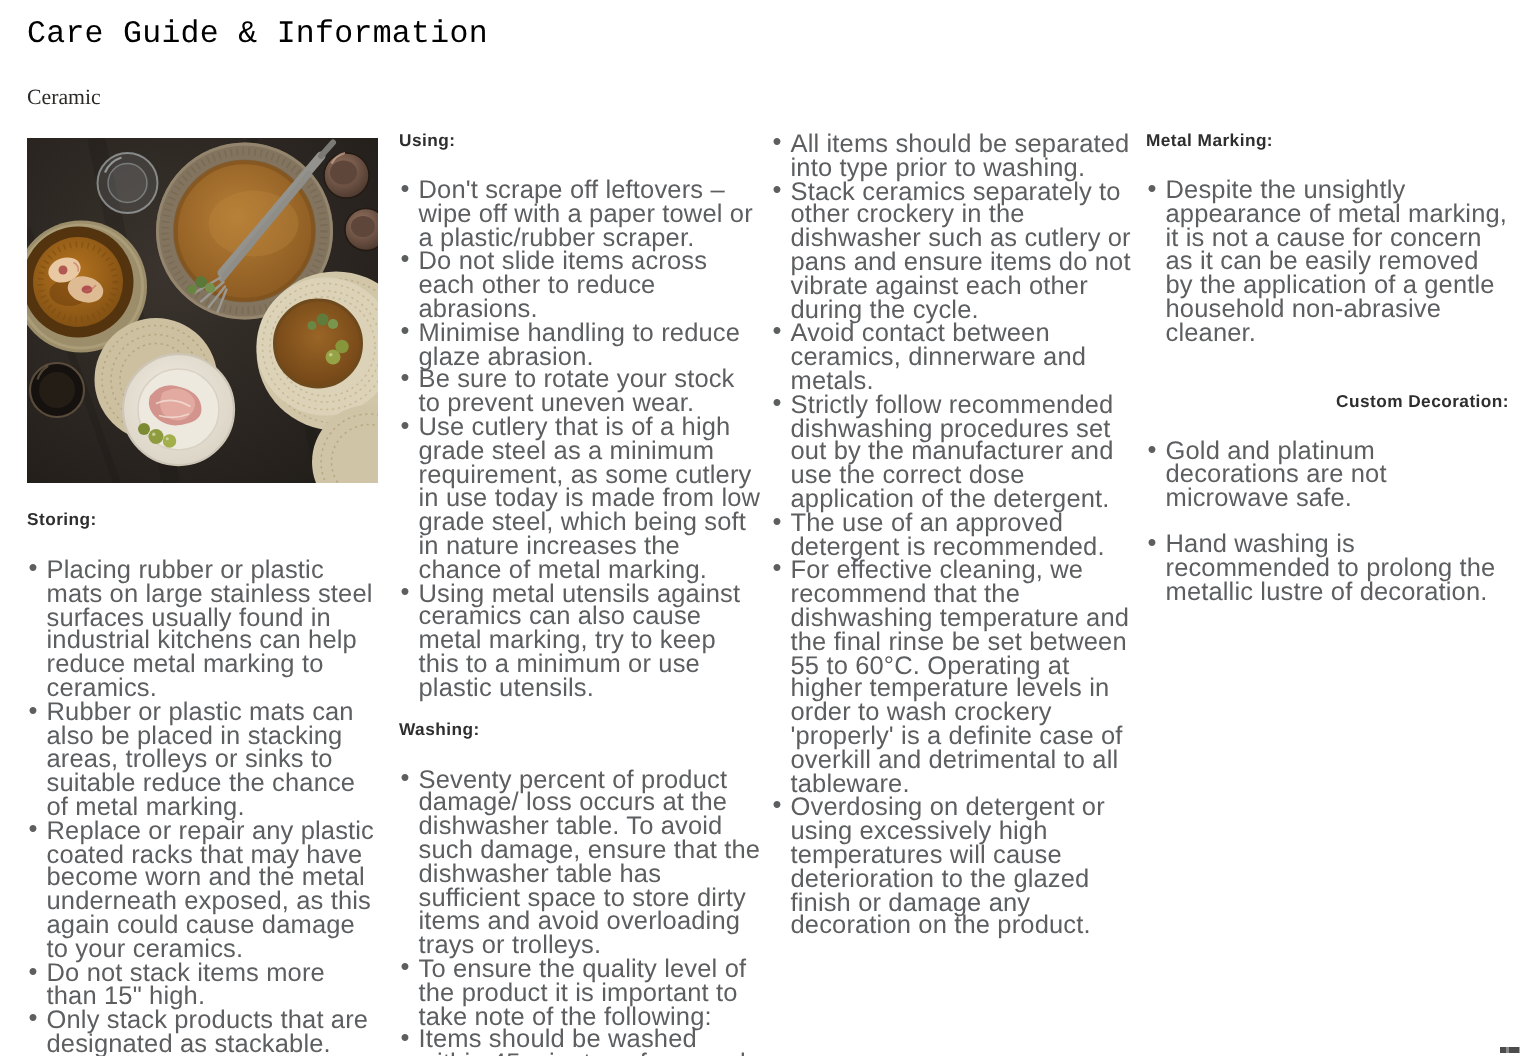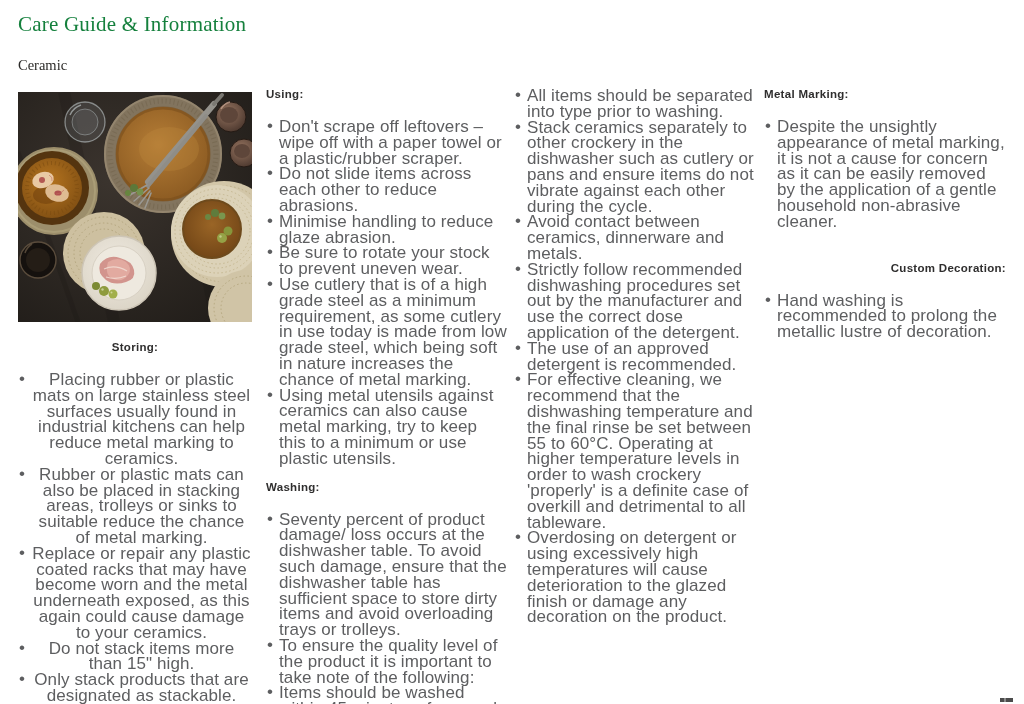--- a/index.html
+++ b/index.html
@@ -3,30 +3,30 @@
 <meta charset="utf-8">
 <title>Care Guide &amp; Information</title>
 <style>
   html,body{margin:0;padding:0;}
   body{
     width:1024px;height:704px;background:#ffffff;position:relative;overflow:hidden;
     font-family:"Liberation Sans", sans-serif;
   }
   .page-title{
     position:absolute;left:18px;top:12px;margin:0;
-    font-family:Liberation Serif, serif;font-weight:normal;
-    font-size:21px;color:#15803d;letter-spacing:.2px;
+    font-family:Liberation Mono, monospace;font-weight:normal;
+    font-size:21px;color:#000000;letter-spacing:.2px;
   }
   .page-subtitle{
     position:absolute;left:18px;top:57px;margin:0;
     font-family:"Liberation Serif", serif;font-weight:normal;
     font-size:14.5px;color:#2b2a28;
   }
   .col{position:absolute;top:88px;}
-  #col-1{left:18px;width:234px;text-align:center;}
+  #col-1{left:18px;width:234px;}
   #col-2{left:266px;width:241px;}
   #col-3{left:514px;width:243px;}
   #col-4{left:764px;width:242px;}
   .photo{
     width:234px;height:230px;margin:4px 0 19px 0;display:block;
     background:#2e2a26;
   }
   h3.section-heading{
     margin:0 0 19px 0;font-size:11.5px;font-weight:bold;
     color:#2f2e2e;letter-spacing:.3px;
@@ -243,17 +243,18 @@
     </ul>
 </div>
 
 <div class="col" id="col-4">
   <h3 class="section-heading">Metal Marking:</h3>
   <ul class="bullets">
       <li>Despite the unsightly appearance of metal marking, it is not a cause for concern as it can be easily removed by the application of a gentle household non-abrasive cleaner.</li>
     </ul>
   <h3 class="section-heading mt2">Custom Decoration:</h3>
   <ul class="bullets spaced">
+      <li>Gold and platinum decorations are not microwave safe.</li>
       <li>Hand washing is recommended to prolong the metallic lustre of decoration.</li>
     </ul>
 </div>
 
 <div class="corner-mark"></div>
 
 </body></html>

